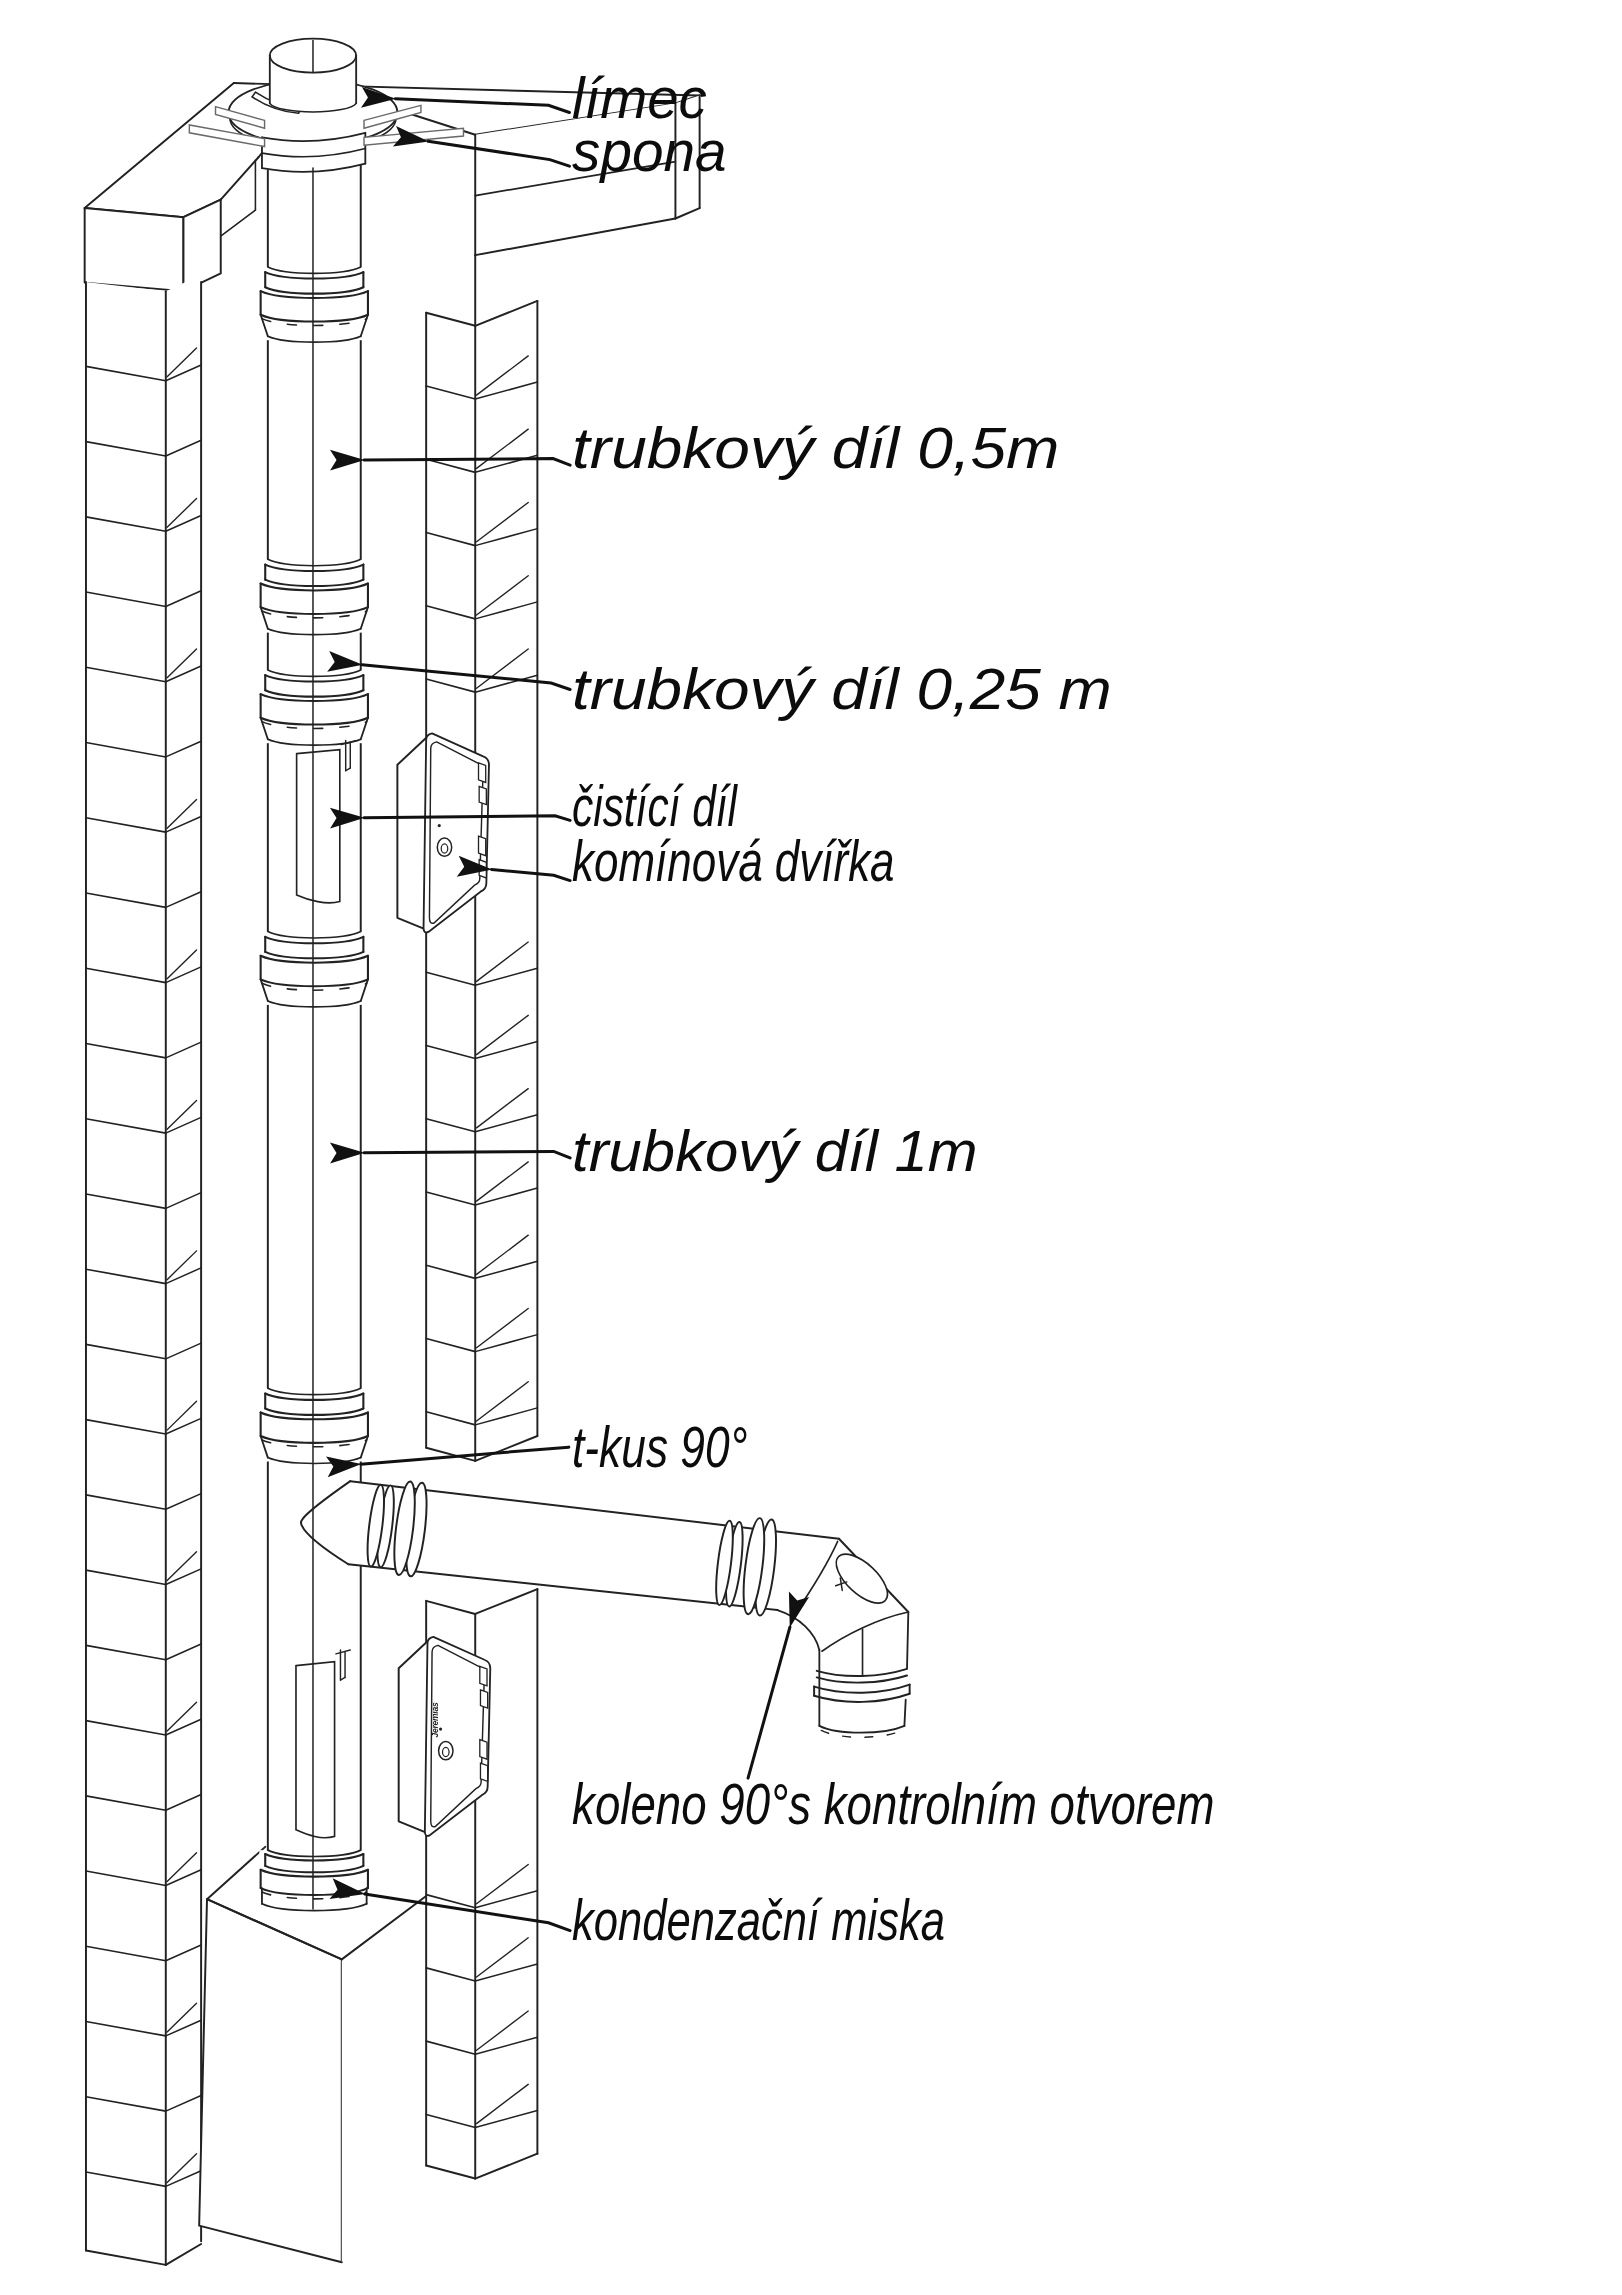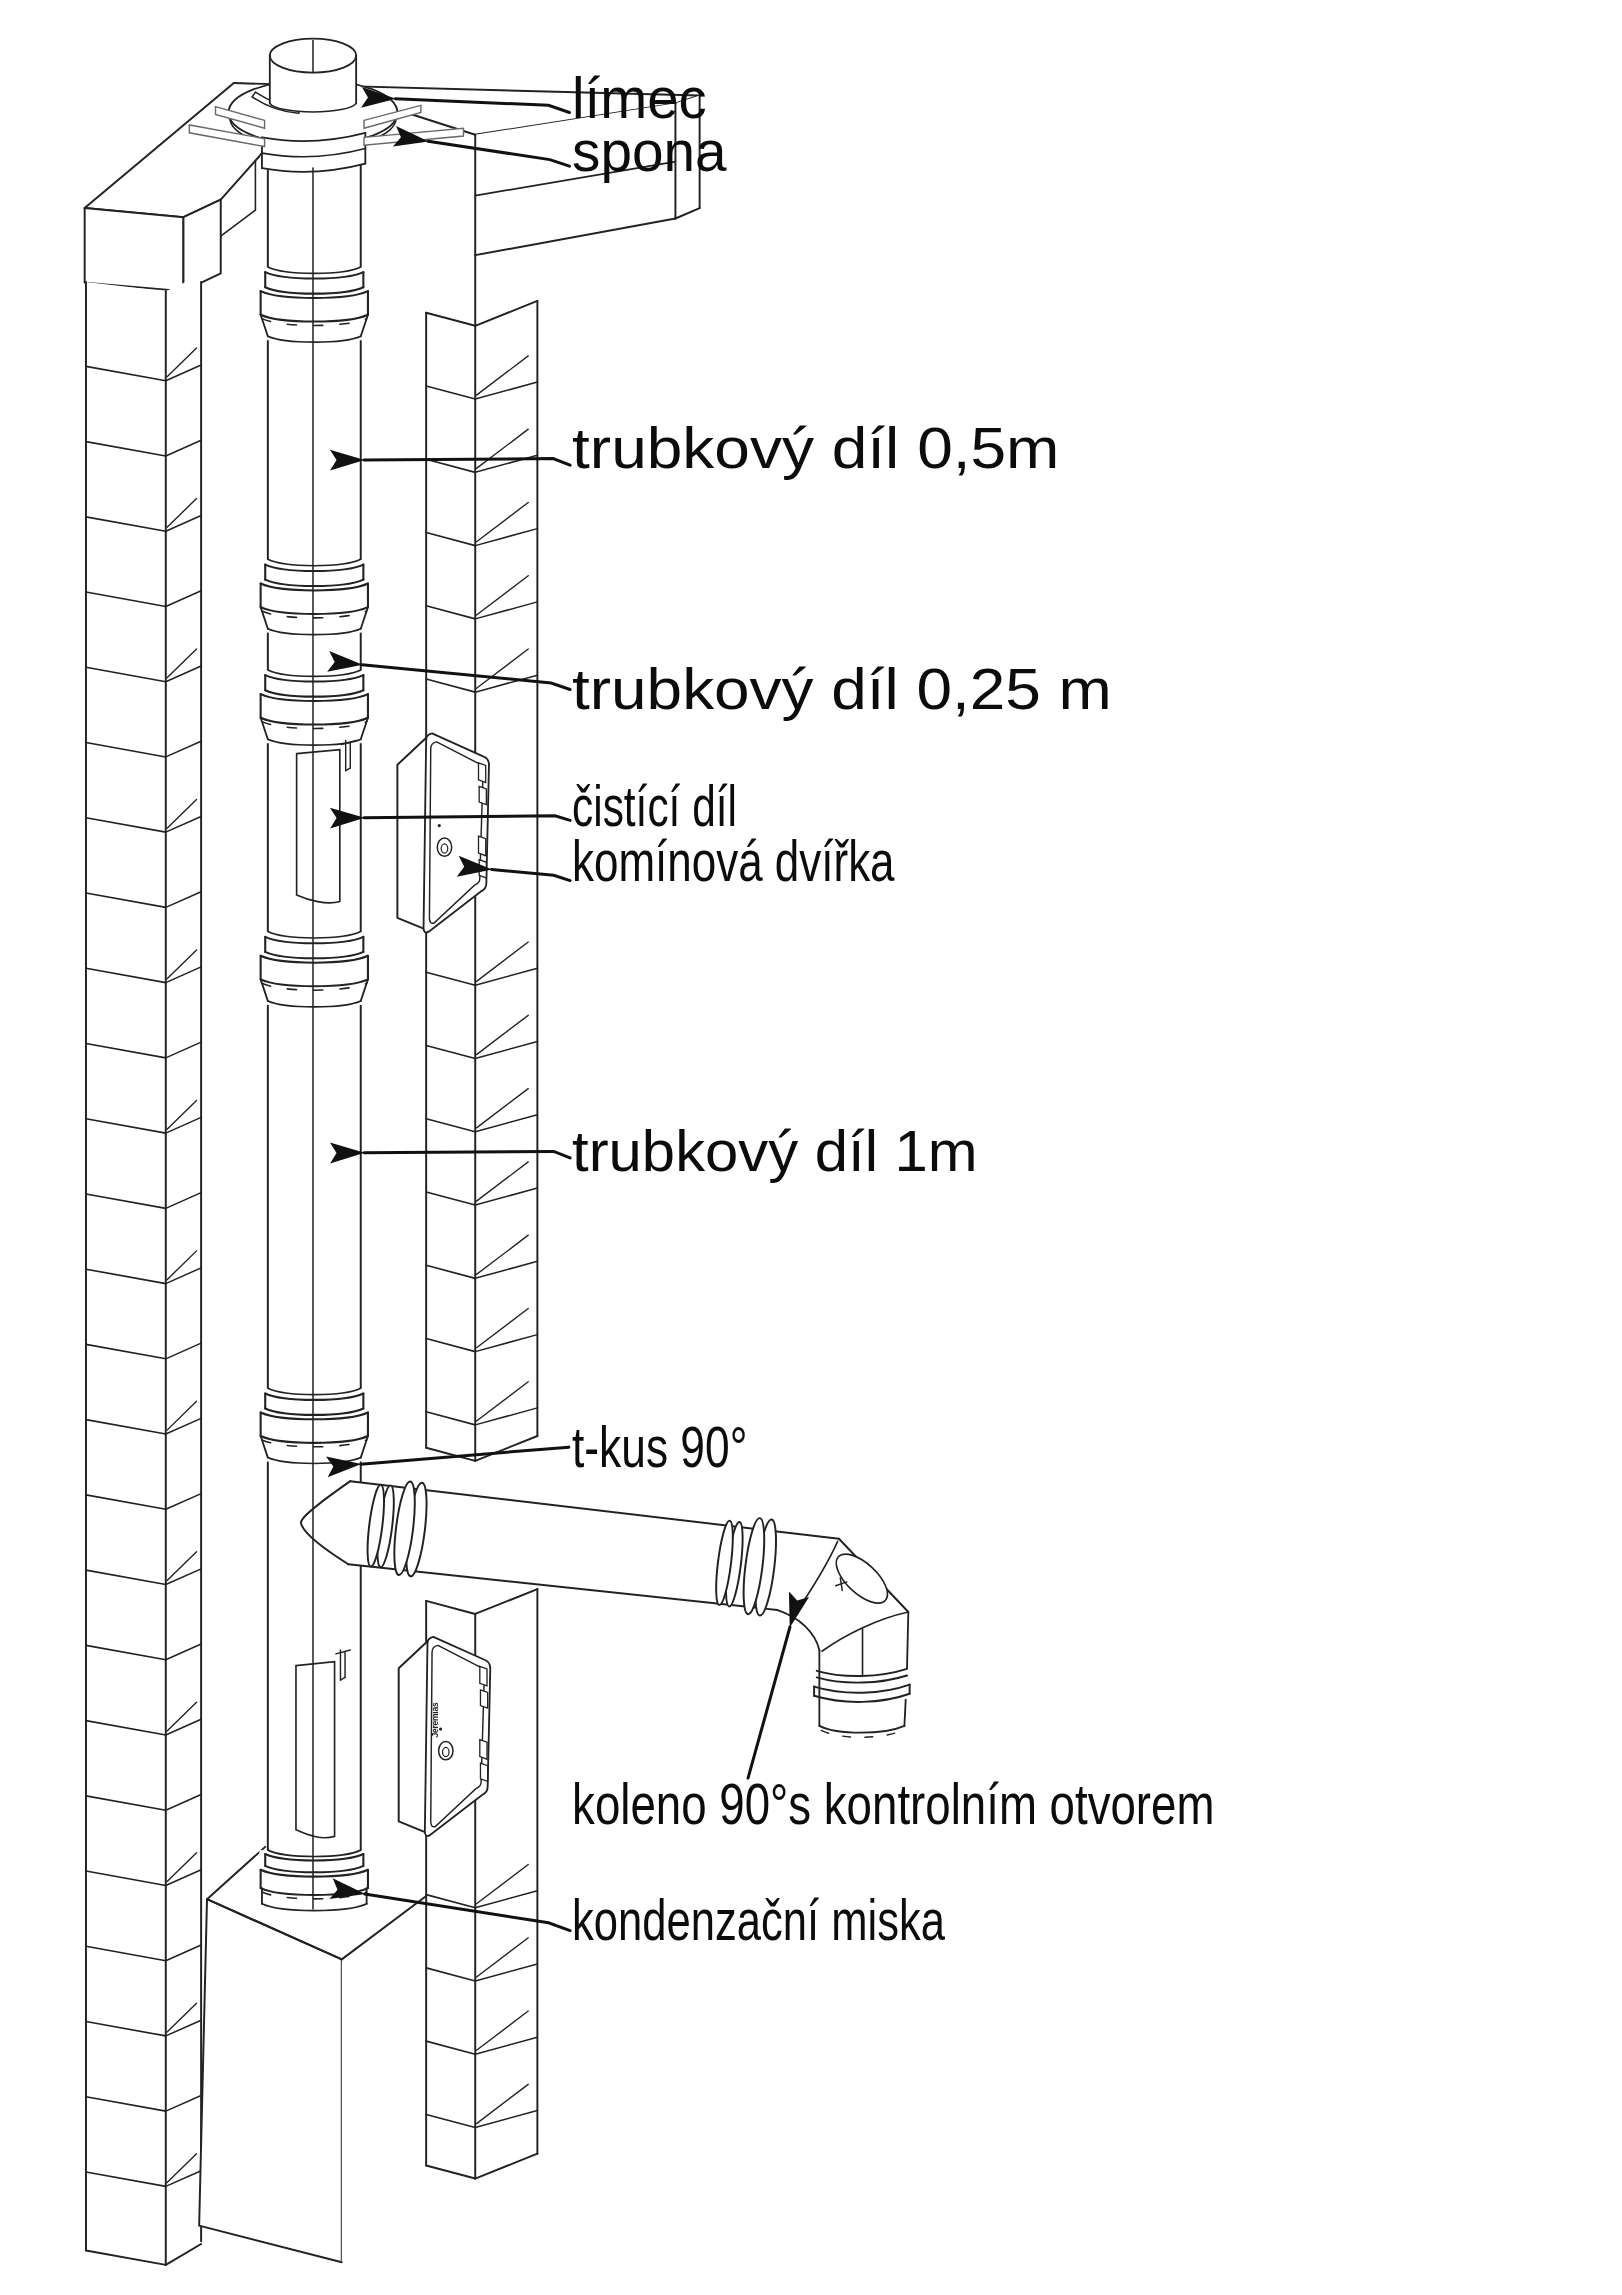--- a/index.html
+++ b/index.html
@@ -1,16 +1,16 @@
 <!DOCTYPE html>
 <html style="font-size:10.5px"><head>
 <meta charset="utf-8">
 <style>
   html,body { margin:0; padding:0; background:#ffffff; }
-  .page { width:1623px; height:2295px; position:relative; background:#ffffff; overflow:hidden; }
+  .page { width:1623px; height:2295px; position:relative; background:#ffffff; overflow:hidden;font-style:italic; }
   svg { display:block; }
   text { font-family:"Liberation Sans", sans-serif; }
 </style>
 </head>
 <body>
 
 <div class="page">
 <svg width="1623" height="2295" viewBox="0 0 2480 3508" stroke-linecap="round">
 <g>
         <polygon points="129,318 357,127 1069,146 1032,158 726,206 620,172 452,168 395,240 337,305 280,332" fill="#fff" stroke="none" stroke-linejoin="round"></polygon>

